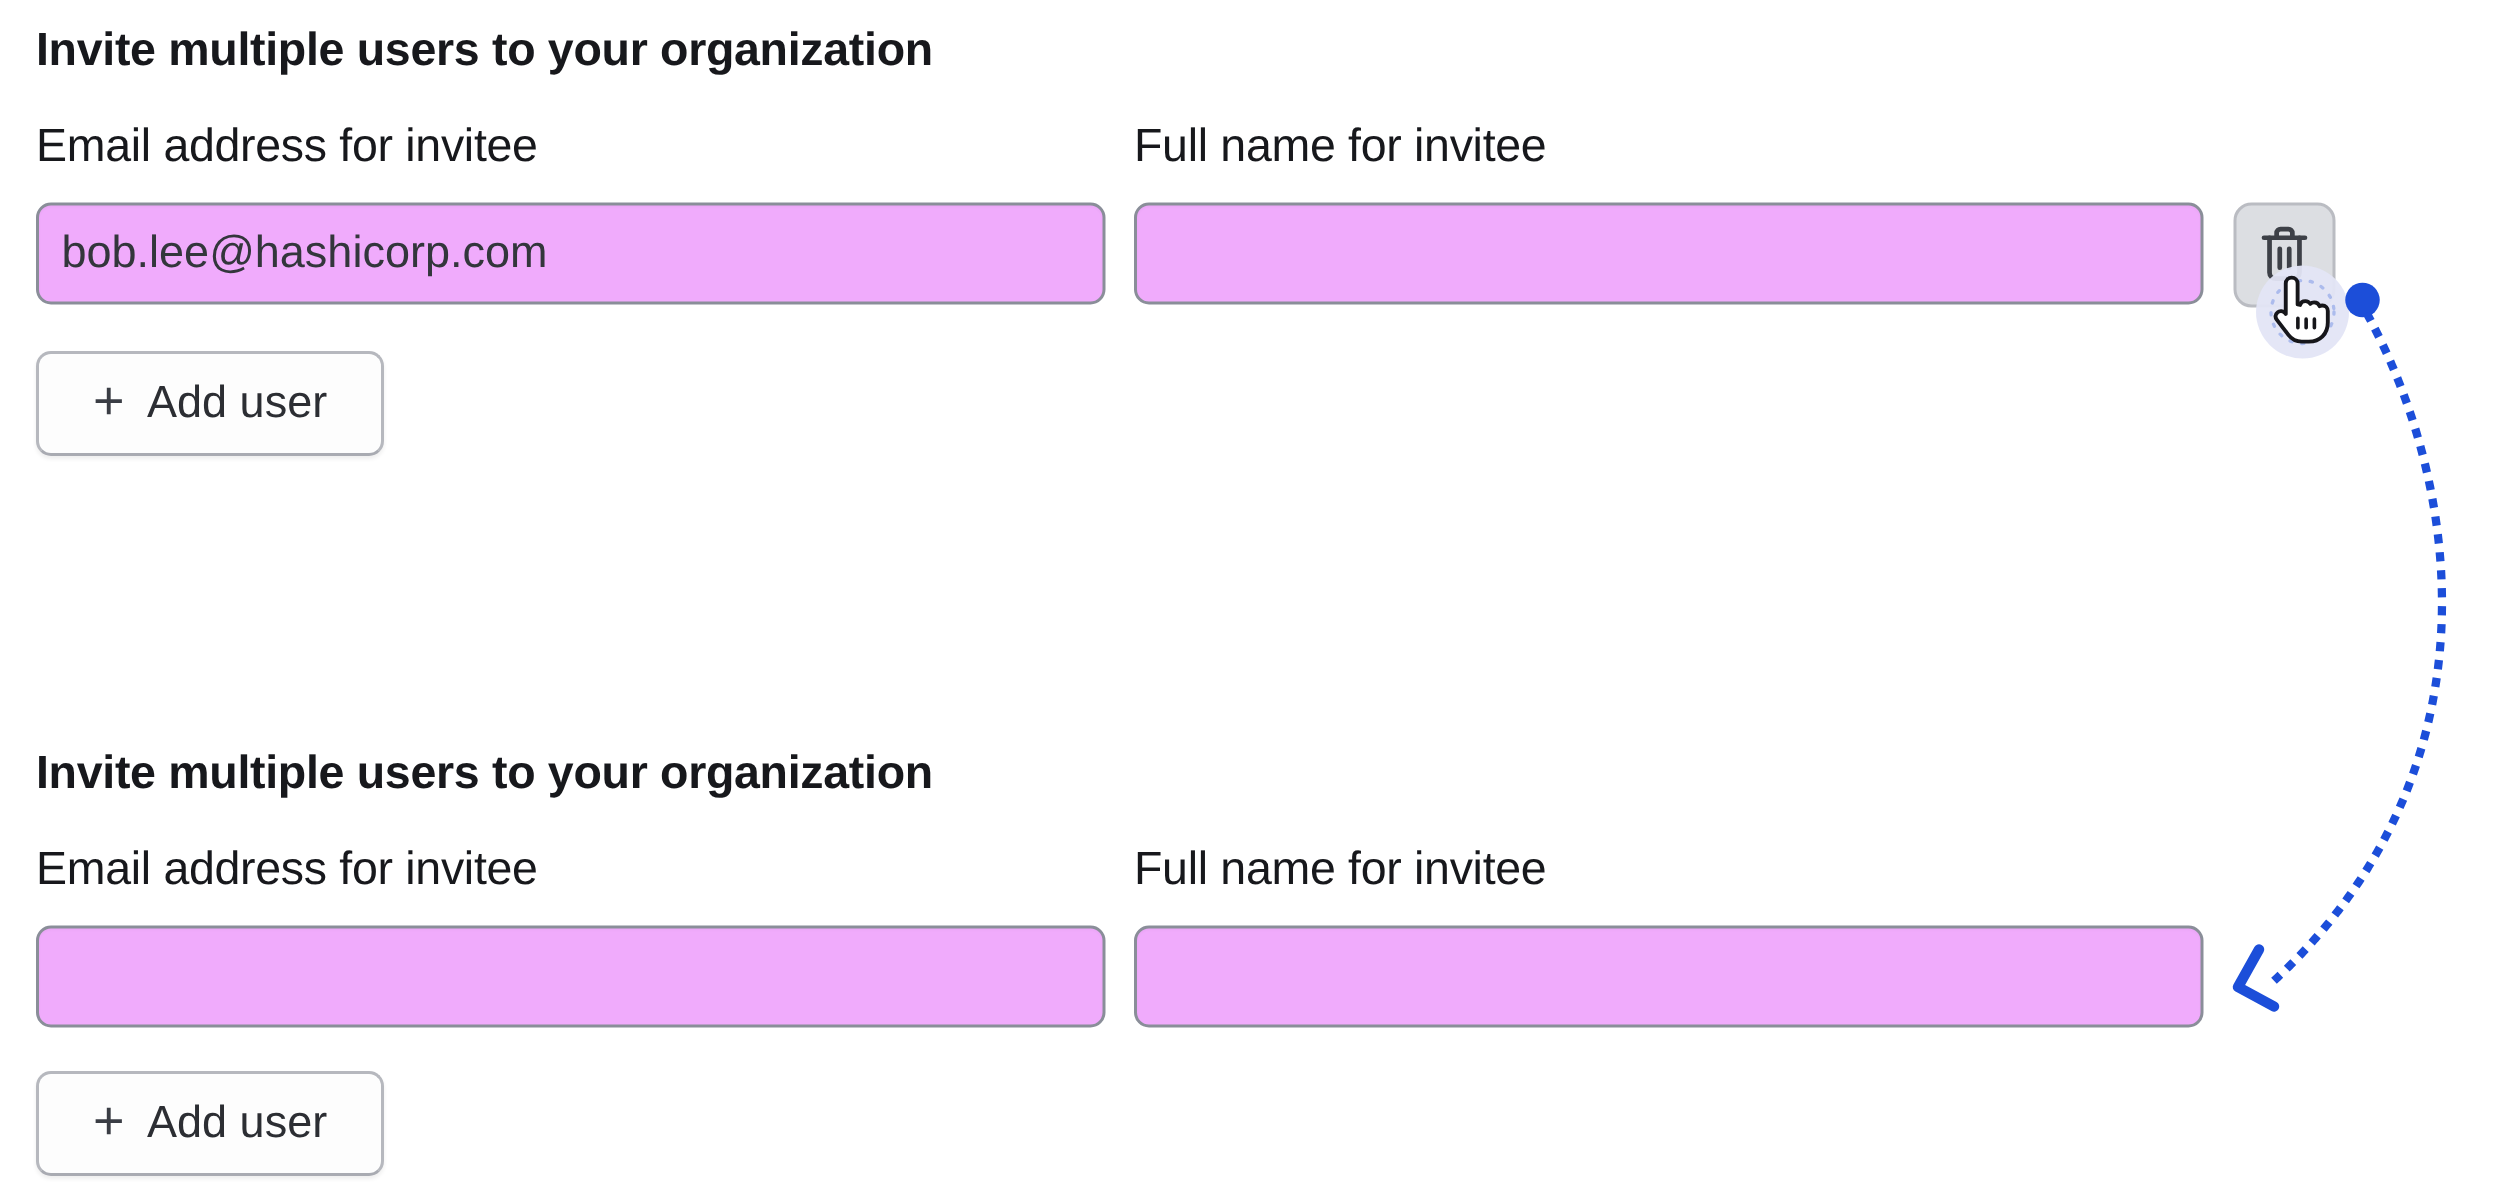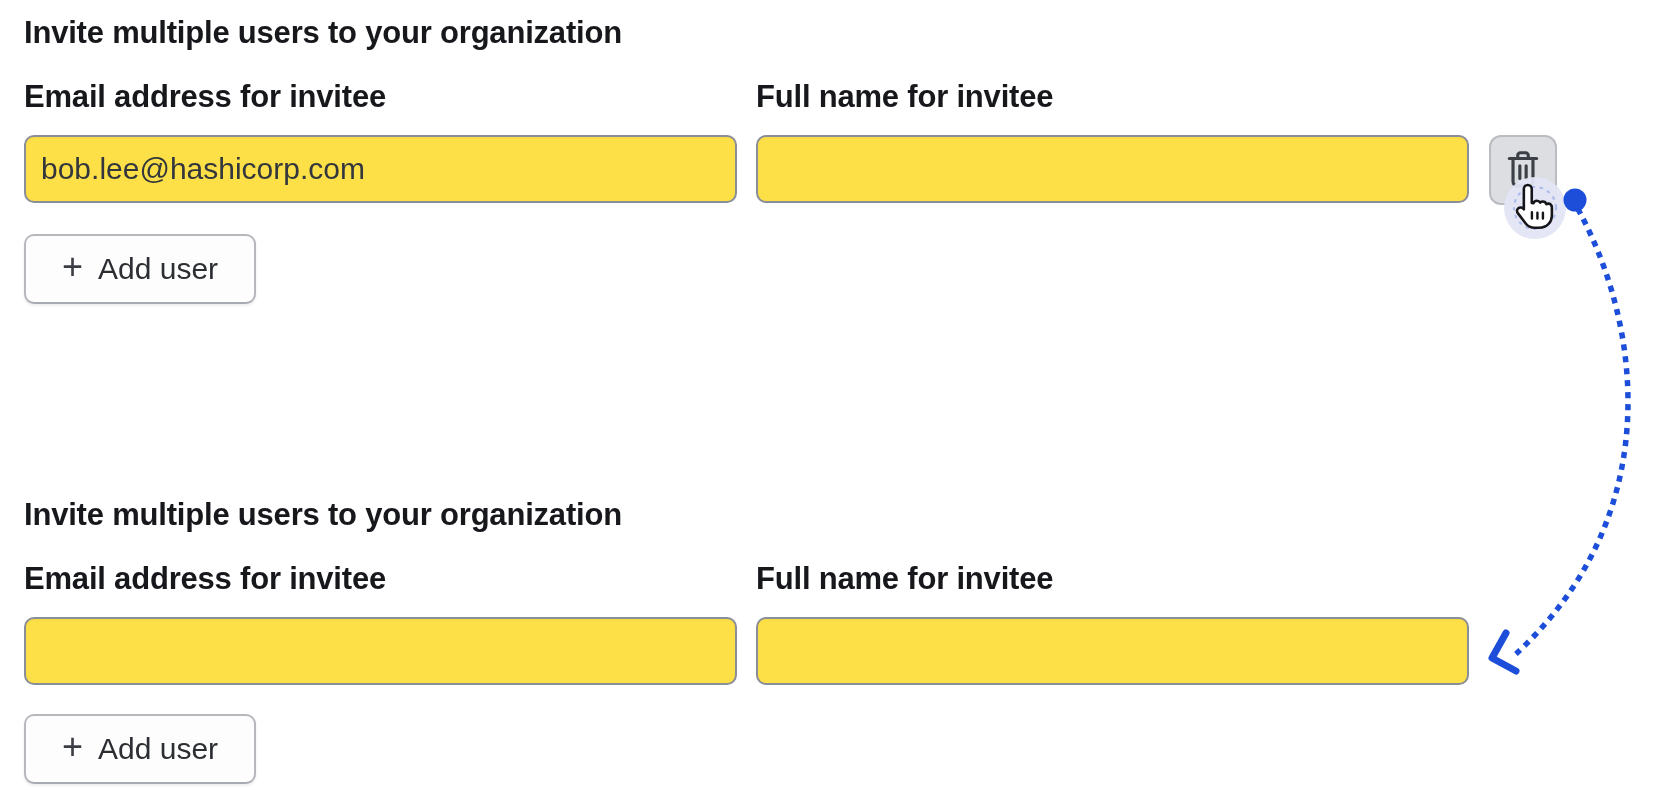--- a/index.html
+++ b/index.html
@@ -25,26 +25,26 @@
   .invite-form{margin-left:24px;}
   .invite-form.first{padding-top:14px;}
   .invite-form.second{margin-top:192px;}
   .section-heading{
     margin:0;font-size:31px;font-weight:700;line-height:38px;
     letter-spacing:-0.2px;color:var(--text);
   }
   .fields-row{display:flex;align-items:flex-start;gap:19px;margin-top:26px;}
   .field{width:713px;}
   .field-label{
-    display:block;font-size:31px;font-weight:700;line-height:38px;
+    display:block;font-size:31px;font-weight:400;line-height:38px;
     letter-spacing:-0.2px;margin-bottom:19px;color:var(--text);
   }
   .text-input{
     width:100%;height:68px;border:2px solid var(--input_border);
-    border-radius:10px;background:#fde047;padding:0 15px;
+    border-radius:10px;background:#f0abfc;padding:0 15px;
     font-family:inherit;font-size:30px;color:var(--input_text);
     outline:none;box-shadow:inset 0 1px 2px rgba(0,0,0,0.03);
   }
   .delete-button{
     margin-top:57px;margin-left:1px;width:68px;height:70px;flex:none;
     border:2px solid var(--trash_button_border);border-radius:12px;
     background:var(--trash_button_bg);
     display:flex;align-items:center;justify-content:center;
     padding:0;cursor:pointer;
   }

